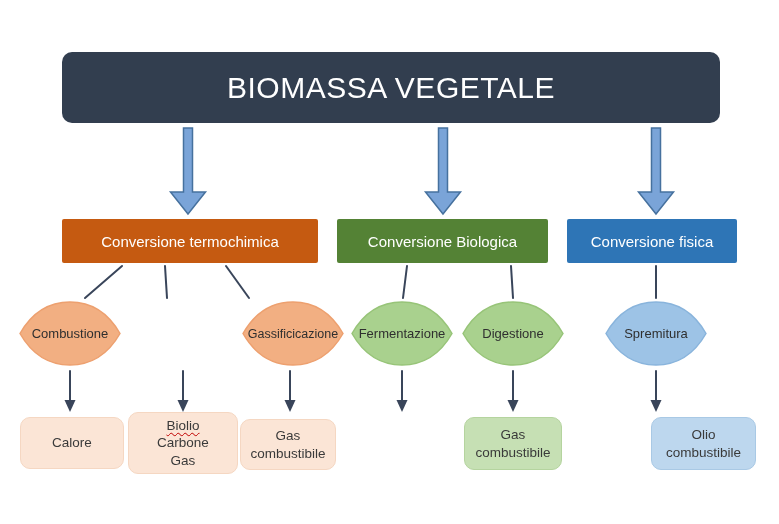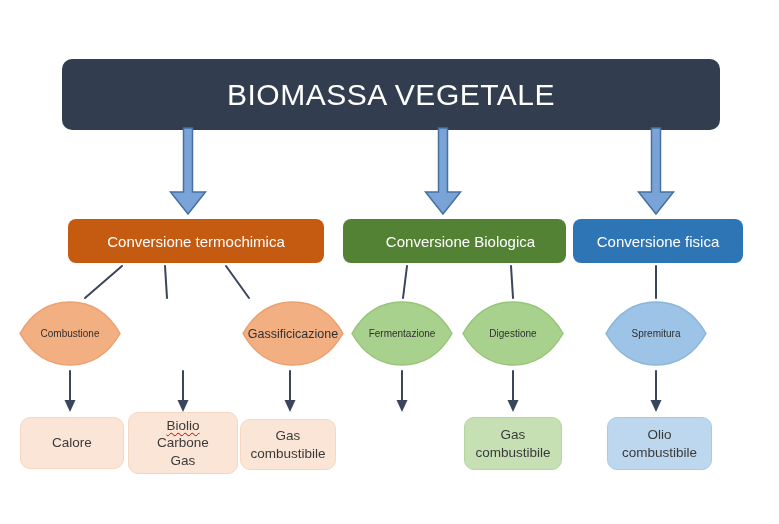--- a/index.html
+++ b/index.html
@@ -4,57 +4,57 @@
 <style>
   html,body{margin:0;padding:0;background:#fff;}
   #canvas{
     position:relative;width:779px;height:524px;background:#ffffff;
     font-family:"Liberation Sans", sans-serif;overflow:hidden;
   }
   
   .title-box{
     position:absolute;left:62px;top:52px;width:658px;height:71px;
     background:var(--title_bg,#323E4F);border-radius:10px;
-    display:flex;align-items:center;justify-content:center;margin-top:7px;
+    display:flex;align-items:center;justify-content:center;
   }
   .title-box span{color:#fff;font-size:30px;letter-spacing:.5px;font-weight:400;}
   
   #lines{position:absolute;left:0;top:0;width:779px;height:524px;pointer-events:none;}
   .bigarrow{fill:var(--big_arrow_fill,#7AA4D8);stroke:var(--big_arrow_border,#46719E);stroke-width:1.5;}
   .conn{stroke:var(--connector,#39455A);stroke-width:2;stroke-linecap:round;fill:none;}
   .arrhead{fill:var(--connector,#39455A);}
   
   .hdr{
-    position:absolute;height:44px;border-radius:8px;
-    display:flex;align-items:center;justify-content:center;margin-left:6px;
+    position:absolute;height:44px;border-radius:2px;
+    display:flex;align-items:center;justify-content:center;
   }
   .hdr span{color:#fff;font-size:15px;}
   .hdr-termo{left:62px;top:219px;width:256px;background:var(--header_termo,#C55A11);}
-  .hdr-bio{left:337px;top:219px;width:211px;background:var(--header_bio,#548235);padding-left:12px;}
+  .hdr-bio{left:337px;top:219px;width:211px;background:var(--header_bio,#548235);}
   .hdr-fisica{left:567px;top:219px;width:170px;background:var(--header_fisica,#2E75B6);align-items:center;}
   
   .oval{position:absolute;top:300px;width:104px;height:67px;}
   .oval svg{position:absolute;left:0;top:0;width:104px;height:67px;}
   .oval .lbl{
     position:absolute;left:0;top:0;width:104px;height:67px;
     display:flex;align-items:center;justify-content:center;
-    font-size:10px;color:#2F2F2F;text-align:center;
+    font-size:13px;color:#2F2F2F;text-align:center;
   }
   .lens-termo{fill:var(--oval_termo,#F2AF82);stroke:var(--oval_termo_border,#EDA06F);stroke-width:1.5;}
   .lens-bio{fill:var(--oval_bio,#A9D18E);stroke:var(--oval_bio_border,#97C478);stroke-width:1.5;}
   .lens-fisica{fill:var(--oval_fisica,#9DC3E6);stroke:var(--oval_fisica_border,#89B4DC);stroke-width:1.5;}
   
   .res{
     position:absolute;border-radius:10px;
     display:flex;flex-direction:column;align-items:center;justify-content:center;
     font-size:13.5px;line-height:1.3;color:#3A3A3A;text-align:center;
   }
   .res-termo{background:var(--result_termo,#FBE5D6);border:1px solid #F5D7C2;}
   .res-bio{background:var(--result_bio,#C6E0B4);border:1px solid #B5D49F;}
-  .res-fisica{background:var(--result_fisica,#BDD7EE);border:1px solid #A9C9E5;}
+  .res-fisica{background:var(--result_fisica,#BDD7EE);border:1px solid #A9C9E5;margin-left:44px;}
   .squiggle{
     text-decoration-line:underline;text-decoration-style:wavy;
     text-decoration-color:#C00000;text-decoration-thickness:1px;text-underline-offset:2px;
   }
 </style>
 </head>
 <body>
 
 <div id="canvas">
 

